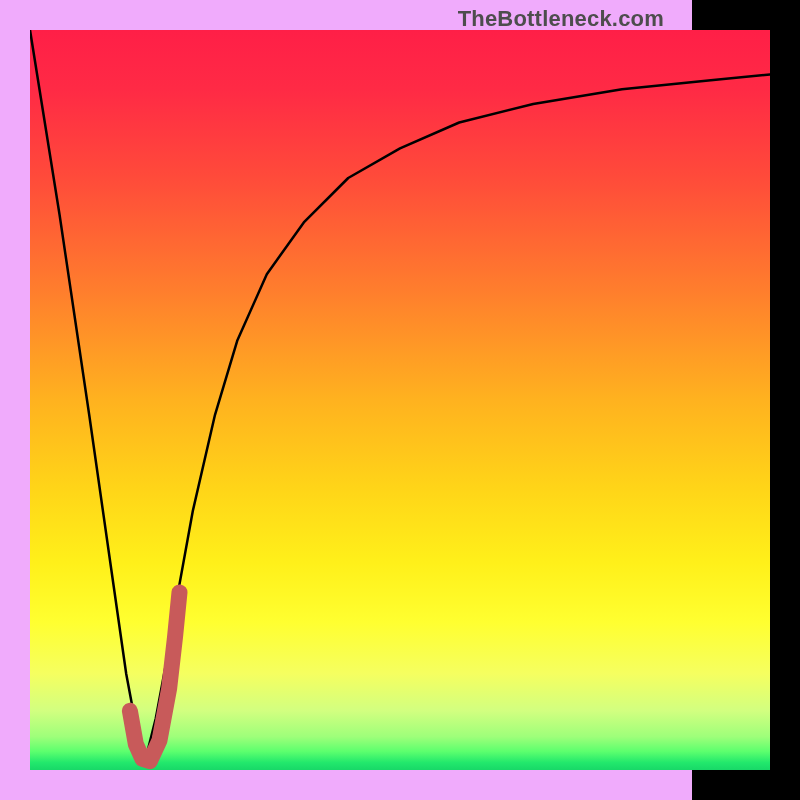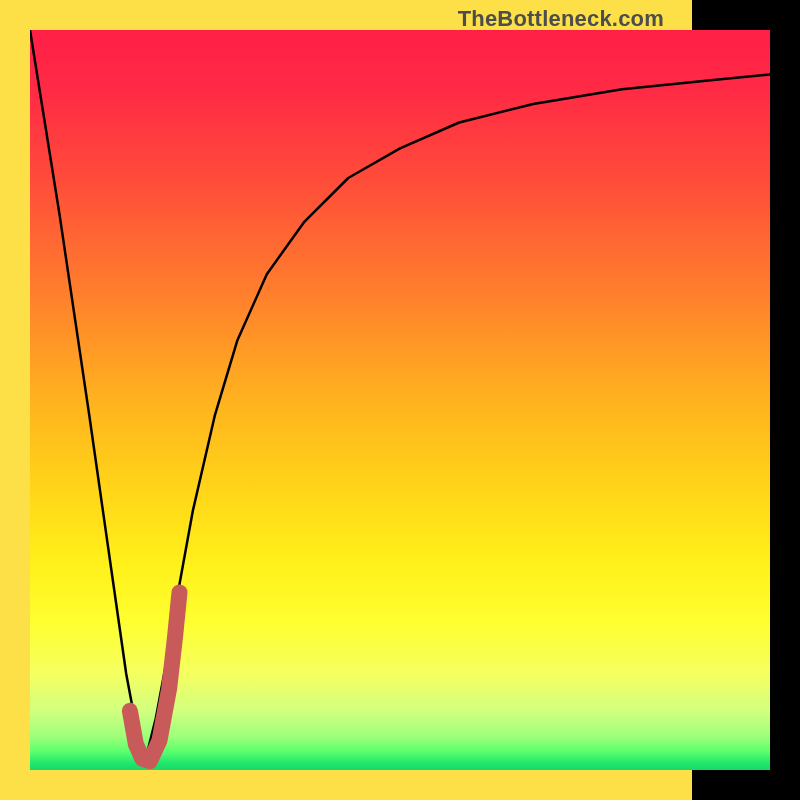--- a/index.html
+++ b/index.html
@@ -7,21 +7,21 @@
     padding: 0;
     width: 800px;
     height: 800px;
     background: #000;
     overflow: hidden;
   }
   .frame {
     position: relative;
     width: 692px;
     height: 800px;
-    background: #fde047;
+    background: #f0abfc;
     text-align: right;
   }
   .plot-area {
     position: absolute;
     left: 30px;
     top: 30px;
     width: 740px;
     height: 740px;
   }
   .gradient-bg {

